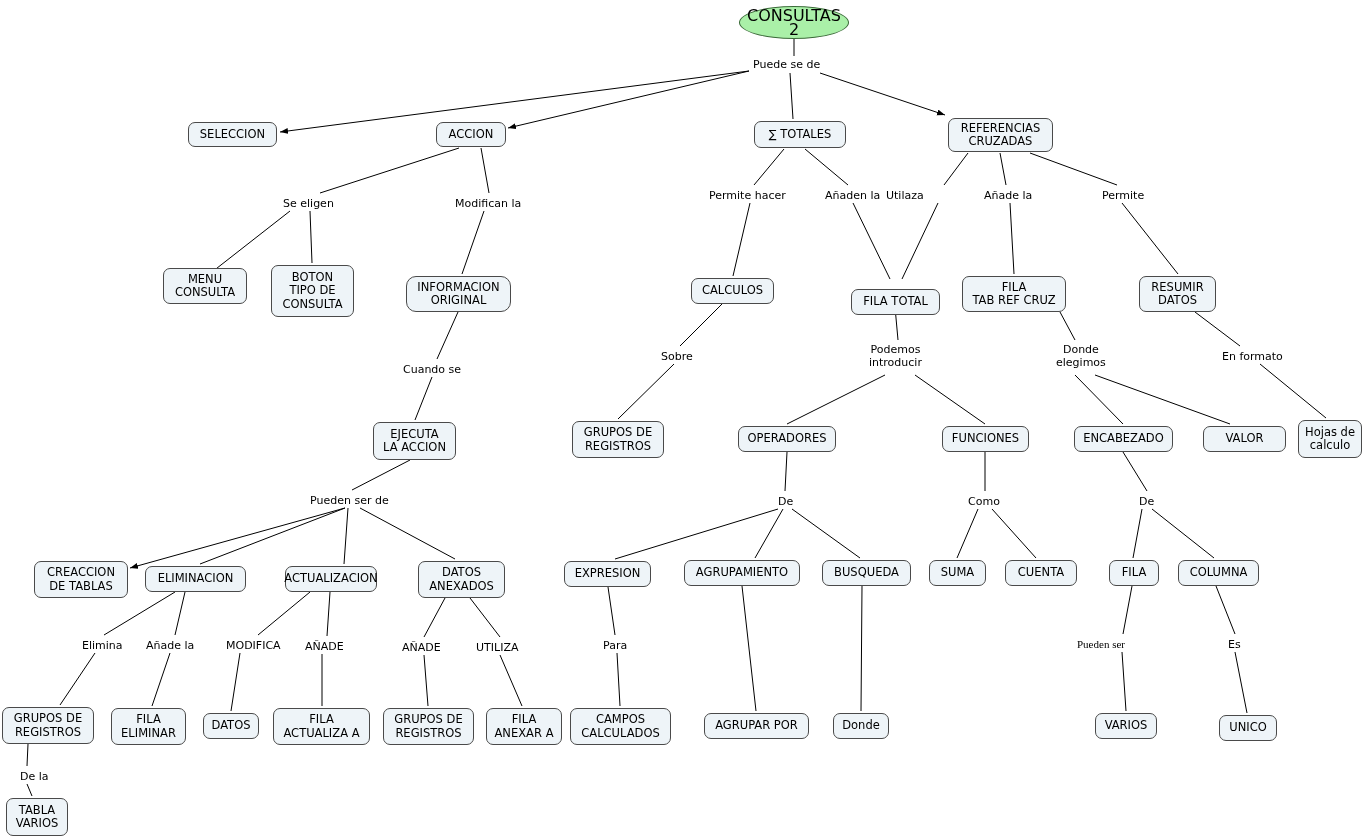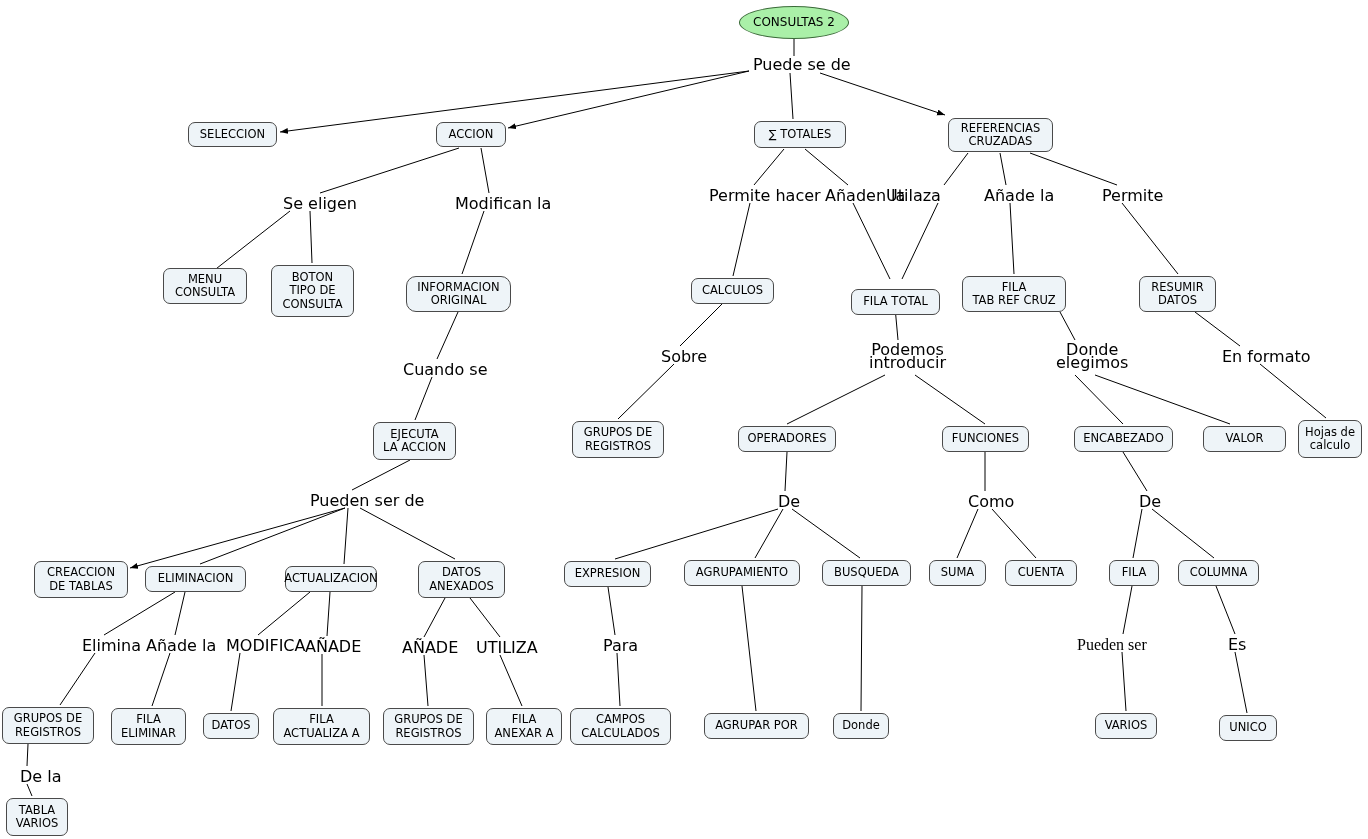--- a/index.html
+++ b/index.html
@@ -25,25 +25,25 @@
     display:flex;
     align-items:center;
     justify-content:center;
     padding:2px 6px;
     white-space:pre-line;
   }
   .node.root{
     border-radius:50%;
     background:#aaf0a8;
     border:1px solid #3b6b39;
-    font-size:12px;
+    font-size:16px;
   }
   .edge-label{
     position:absolute;
-    font-size:16px;
+    font-size:11px;
     line-height:13px;
     color:#000;
     text-align:center;
     white-space:pre-line;
     background:transparent;
   }
 </style>
 </head>
 <body>
 

